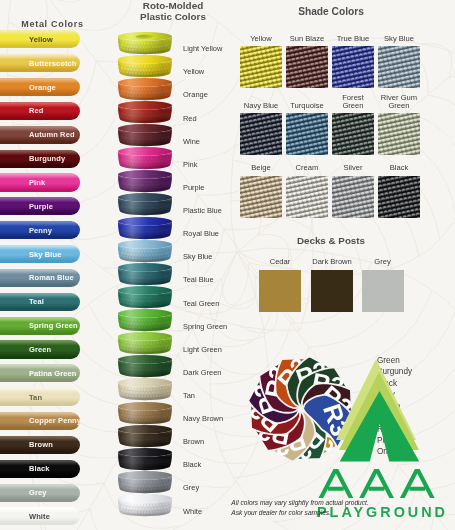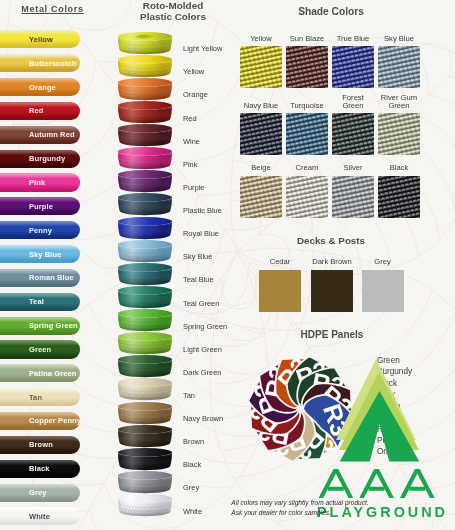--- a/index.html
+++ b/index.html
@@ -1,21 +1,21 @@
 <!DOCTYPE html>
 <html><head>
 <meta charset="utf-8">
 <style>
 html,body{margin:0;padding:0;}
 body{width:455px;height:530px;overflow:hidden;background:#fff;
   font-family:"Liberation Sans",sans-serif;}
 #page{position:relative;width:455px;height:530px;overflow:hidden;background:#f7f5f2;}
 #bgtex{position:absolute;left:0;top:0;width:455px;height:530px;}
 .sec-title{position:absolute;font-weight:bold;color:#4e4e4e;text-align:center;white-space:nowrap;}
-#t-metal{left:0;top:4px;width:105px;font-size:9px;letter-spacing:0.7px;text-decoration:underline;}
+#t-metal{left:0;top:19px;width:105px;font-size:9px;letter-spacing:0.7px;}
 #t-roto{left:118px;top:0px;width:110px;font-size:9.9px;line-height:11.4px;white-space:normal;}
 #t-shade{left:250px;top:6px;width:162px;font-size:10.2px;}
 #t-decks{left:250px;top:234.6px;width:162px;font-size:9.8px;}
 #t-hdpe{left:251px;top:329.4px;width:162px;font-size:10.0px;}
 
 .pill{position:absolute;left:-16px;width:96px;height:18.2px;border-radius:9.1px;}
 .pill .lab{position:absolute;left:45px;top:0;right:0;bottom:0;display:flex;align-items:center;
   justify-content:flex-start;font-size:7.5px;font-weight:bold;letter-spacing:0.1px;white-space:nowrap;}
 
 .tire{position:absolute;}
@@ -45,21 +45,20 @@
         <path d="M237,252L470,560M237,252 L225,279 L219,303 L215,324 L212,345 L211,365 L210,384 L211,402 L213,419 L216,435 L221,451 L227,465 L234,478 L242,490 L251,502 L262,512 L275,522 L288,530 L303,538 L319,544 L336,550 L354,554 L374,558 L394,561 L417,563 L440,564 L470,560 L470,560 L482,533 L488,509 L492,488 L495,467 L496,447 L497,428 L496,410 L494,393 L491,377 L486,361 L480,347 L473,334 L465,322 L456,310 L445,300 L432,290 L419,282 L404,274 L388,268 L371,262 L353,258 L333,254 L313,251 L290,249 L267,248 L237,252ZM255,276Q263,323 219,303M255,276Q298,296 290,249M273,299Q268,356 212,345M273,299Q329,310 333,254M291,323Q276,387 210,384M291,323Q357,327 371,262M309,347Q287,417 213,419M309,347Q382,345 404,274M327,370Q299,444 221,451M327,370Q405,364 432,290M345,394Q315,470 234,478M345,394Q426,386 456,310M362,418Q333,494 251,502M362,418Q444,410 473,334M380,442Q353,515 275,522M380,442Q459,435 486,361M398,465Q376,535 303,538M398,465Q472,463 494,393M416,489Q402,553 336,550M416,489Q482,492 497,428M434,513Q430,569 374,558M434,513Q490,524 495,467M452,536Q460,584 417,563M452,536Q495,557 488,509" stroke="#e8e4dd" stroke-width="0.8" fill="none"></path>
         <path d="M237,252L60,560M237,252 L212,253 L192,257 L173,263 L156,268 L140,275 L124,282 L110,289 L97,298 L85,307 L74,316 L65,326 L56,337 L49,349 L43,361 L38,374 L34,387 L31,401 L29,416 L29,432 L29,448 L31,464 L33,482 L37,499 L42,518 L48,538 L60,560 L60,560 L85,559 L105,555 L124,549 L141,544 L157,537 L173,530 L187,523 L200,514 L212,505 L223,496 L232,486 L241,475 L248,463 L254,451 L259,438 L263,425 L266,411 L268,396 L268,380 L268,364 L266,348 L264,330 L260,313 L255,294 L249,274 L237,252ZM222,278Q186,302 188,258M222,278Q220,321 256,297M208,303Q159,321 150,270M208,303Q217,354 265,336M193,329Q135,341 117,286M193,329Q211,385 268,372M178,355Q114,363 89,304M178,355Q203,414 267,406M163,380Q95,386 66,325M163,380Q192,442 260,436M148,406Q79,411 49,349M148,406Q179,469 248,463M134,432Q66,438 37,376M134,432Q163,493 231,487M119,457Q55,466 30,406M119,457Q144,517 208,508M104,483Q47,495 29,440M104,483Q123,539 180,526M90,509Q41,526 32,476M90,509Q99,559 147,542M75,534Q38,558 41,515M75,534Q72,578 109,554" stroke="#e8e4dd" stroke-width="0.8" fill="none"></path>
         <path d="M237,252L470,60M237,252 L260,262 L279,267 L297,270 L314,273 L330,274 L346,274 L360,274 L374,272 L387,270 L399,266 L410,261 L420,255 L430,249 L438,241 L446,232 L453,222 L459,210 L464,198 L468,185 L471,171 L474,156 L475,140 L476,123 L476,104 L475,84 L470,60 L470,60 L447,50 L428,45 L410,42 L393,39 L377,38 L361,38 L347,38 L333,40 L320,42 L308,46 L297,51 L287,57 L277,63 L269,71 L261,80 L254,90 L248,102 L243,114 L239,127 L236,141 L233,156 L232,172 L231,189 L231,208 L232,228 L237,252ZM258,235Q298,230 286,268M258,235Q270,197 230,201M279,217Q328,224 326,274M279,217Q282,168 233,160M301,200Q357,216 362,274M301,200Q296,142 240,126M322,182Q383,204 392,268M322,182Q312,118 251,96M343,165Q406,190 419,257M343,165Q331,98 267,73M364,147Q428,172 440,239M364,147Q352,80 288,55M385,130Q446,152 456,216M385,130Q376,66 315,44M406,112Q463,128 467,186M406,112Q402,54 345,38M428,95Q477,102 474,152M428,95Q430,45 381,38M449,77Q488,73 477,111M449,77Q461,40 421,44" stroke="#e8e4dd" stroke-width="0.8" fill="none"></path>
         <path d="M20,-40L300,330M20,-40 L12,-11 L9,13 L7,37 L7,59 L8,81 L10,102 L13,122 L17,141 L23,159 L29,177 L37,193 L46,209 L56,223 L68,237 L80,250 L94,262 L109,273 L125,283 L142,293 L161,301 L180,309 L201,316 L222,322 L245,327 L270,330 L300,330 L300,330 L308,301 L311,277 L313,253 L313,231 L312,209 L310,188 L307,168 L303,149 L297,131 L291,113 L283,97 L274,81 L264,67 L252,53 L240,40 L226,28 L211,17 L195,7 L178,-3 L159,-11 L140,-19 L119,-26 L98,-32 L75,-37 L50,-40 L20,-40ZM45,-6Q57,49 8,22M45,-6Q95,20 83,-35M71,27Q70,92 8,75M71,27Q133,44 134,-21M96,61Q86,133 14,124M96,61Q169,70 179,-2M122,95Q105,172 26,167M122,95Q201,99 218,22M147,128Q127,208 44,206M147,128Q229,130 250,50M173,162Q152,241 70,240M173,162Q255,164 276,84M198,195Q181,273 102,268M198,195Q277,200 294,123M224,229Q213,301 141,292M224,229Q296,238 306,166M249,263Q248,327 186,311M249,263Q312,279 312,215M275,296Q287,351 237,325M275,296Q324,323 312,268" stroke="#e8e4dd" stroke-width="0.8" fill="none"></path>
       </g>
     </svg>
 <div class="sec-title" id="t-metal">Metal  Colors</div>
 <div class="sec-title" id="t-roto"><span>Roto-Molded</span><br><span>Plastic Colors</span></div>
 <div class="sec-title" id="t-shade">Shade Colors</div>
 <div class="sec-title" id="t-decks">Decks &amp; Posts</div>
-<div class="sec-title" id="t-hdpe">HDPE Panels</div>
 <div class="pill" style="top:30.3px;background:linear-gradient(to bottom,#f0efa8 0%,#f0efa8 6%,#f3e63c 30%,#f3e63c 55%,#d9c12c 88%,#d9c12c 100%);">
       <span class="lab" style="color:#4a4430;">Yellow</span>
     </div>
 <div class="pill" style="top:54.2px;background:linear-gradient(to bottom,#f3eac0 0%,#f3eac0 6%,#e8c84a 30%,#e8c84a 55%,#cfa228 88%,#cfa228 100%);">
       <span class="lab" style="color:#fdf7e4;">Butterscotch</span>
     </div>
 <div class="pill" style="top:78.0px;background:linear-gradient(to bottom,#eab77a 0%,#eab77a 6%,#e0862a 30%,#e0862a 55%,#c06a14 88%,#c06a14 100%);">
       <span class="lab" style="color:#fdf2e2;">Orange</span>
     </div>
 <div class="pill" style="top:101.9px;background:linear-gradient(to bottom,#d8635f 0%,#d8635f 6%,#bb1420 30%,#bb1420 55%,#8e0610 88%,#8e0610 100%);">

